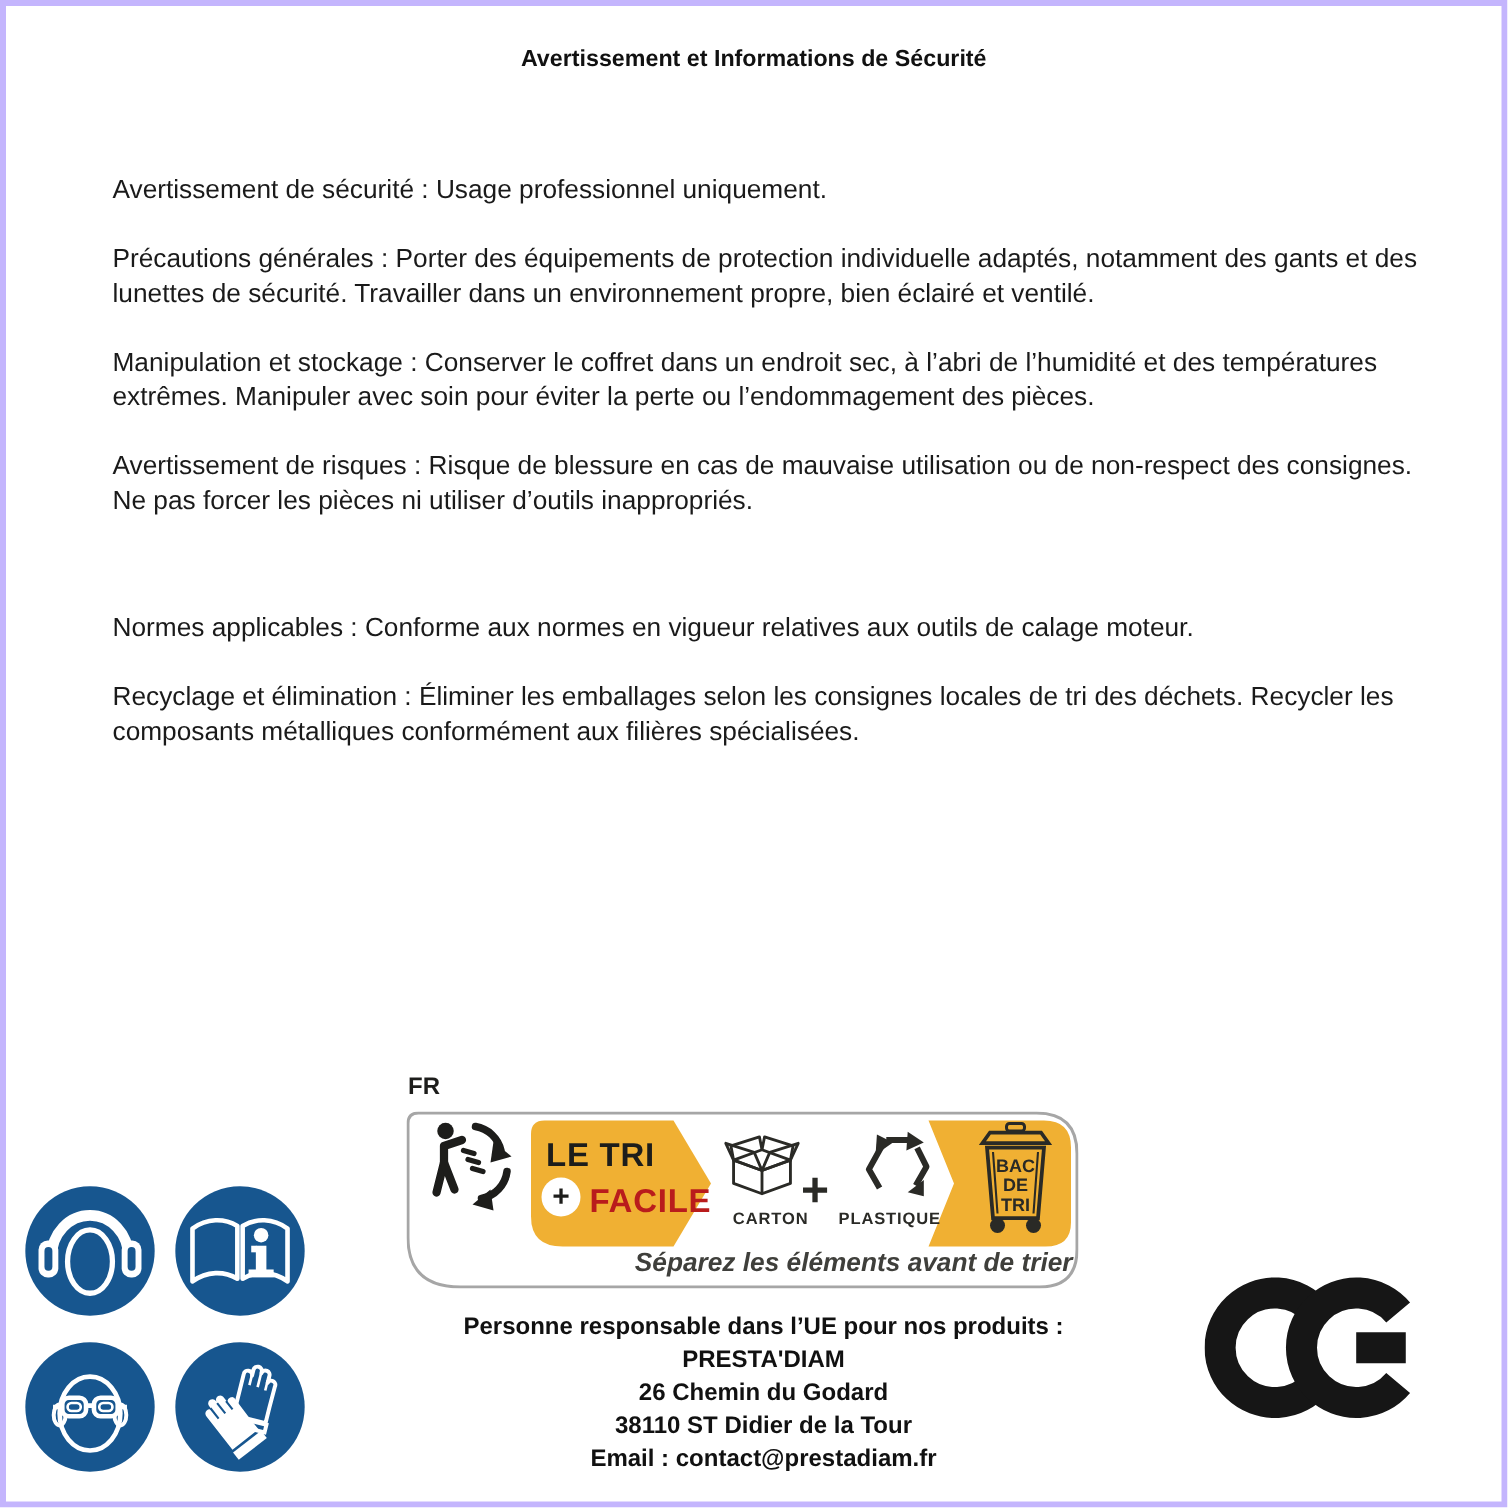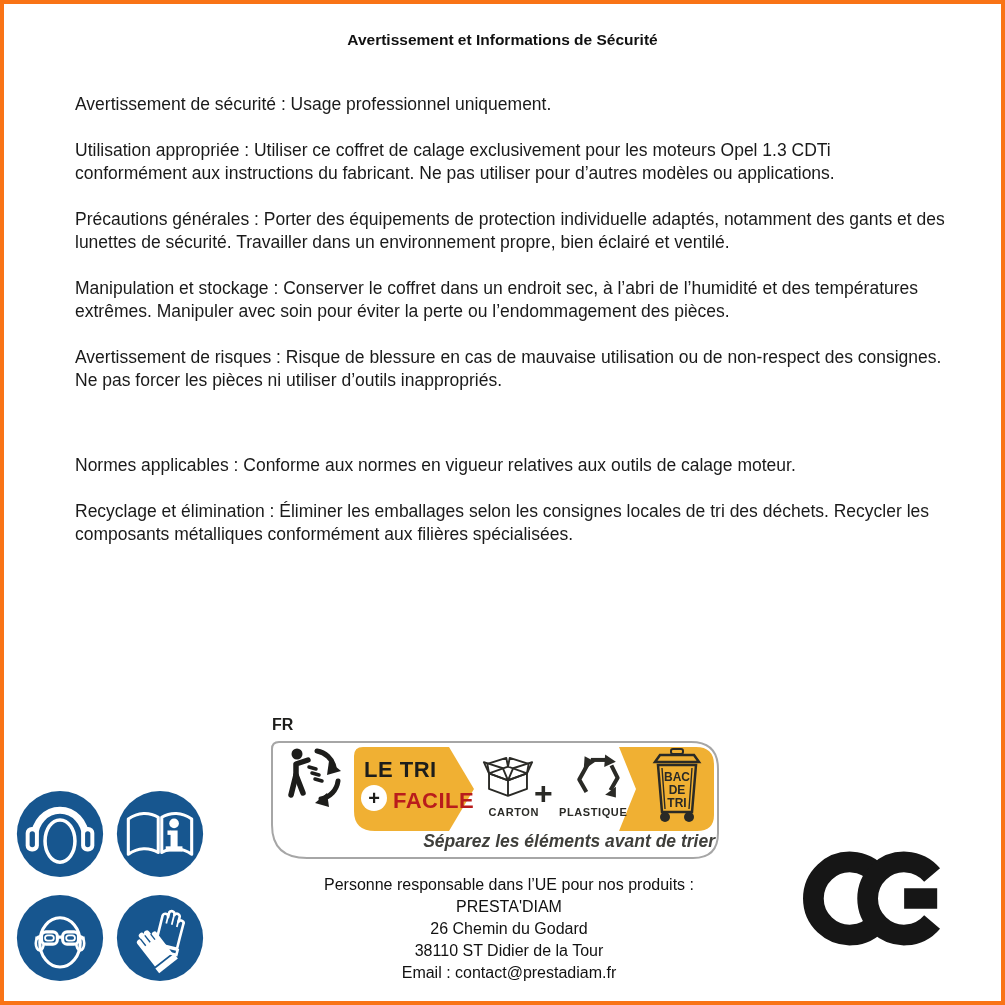--- a/index.html
+++ b/index.html
@@ -1,34 +1,34 @@
 <!DOCTYPE html>
 <html><head>
 <meta charset="utf-8">
 <style>
   html,body { margin:0; padding:0; background:#ffffff; }
   .page {
     position:relative;
     width:1005px; height:1005px;
     box-sizing:border-box;
-    border:4px solid #f97316;
+    border:4px solid #c4b5fd;
     background:#ffffff;
     font-family:"Liberation Sans","DejaVu Sans",sans-serif;
     color:#1a1a1a;
     overflow:hidden;
   }
   .title {
     margin-top:27px;
     text-align:center;
     font-weight:bold;
     font-size:15.5px;
     color:#111;
   }
   .content {
-    margin-top:44px;
+    margin-top:66px;
     padding:0 55px 0 71px;
     font-size:17.5px;
     line-height:23px;
   }
   .content p { margin:0 0 23px 0; }
   .content p.gap-before { margin-top:62px; }
 
   
   .safety-icons {
     position:absolute; left:12px; top:786px;
@@ -72,36 +72,35 @@
   }
   .bin { position:absolute; left:380px; top:7px; width:52px; height:80px; }
   .tagline {
     position:absolute; right:4px; top:90px;
     font-style:italic; font-weight:bold; font-size:17.5px; color:#3f3f3b;
   }
 
   
   .address {
     position:absolute; left:255px; top:870px; width:500px;
-    text-align:center; font-weight:normal; font-size:16px; line-height:22px; color:#111;
+    text-align:center; font-weight:bold; font-size:16px; line-height:22px; color:#111;
   }
 
   
   .ce-mark { position:absolute; left:799px; top:845px; width:148px; height:99px; }
 </style>
 </head>
 <body>
 
 <div class="page">
 
   <div class="title">Avertissement et Informations de Sécurité</div>
 
   <div class="content">
     <p>Avertissement de sécurité : Usage professionnel uniquement.</p>
-    <p>Utilisation appropriée : Utiliser ce coffret de calage exclusivement pour les moteurs Opel 1.3 CDTi conformément aux instructions du fabricant. Ne pas utiliser pour d’autres modèles ou applications.</p>
     <p>Précautions générales : Porter des équipements de protection individuelle adaptés, notamment des gants et des lunettes de sécurité. Travailler dans un environnement propre, bien éclairé et ventilé.</p>
     <p>Manipulation et stockage : Conserver le coffret dans un endroit sec, à l’abri de l’humidité et des températures extrêmes. Manipuler avec soin pour éviter la perte ou l’endommagement des pièces.</p>
     <p>Avertissement de risques : Risque de blessure en cas de mauvaise utilisation ou de non-respect des consignes. Ne pas forcer les pièces ni utiliser d’outils inappropriés.</p>
     <p class="gap-before">Normes applicables : Conforme aux normes en vigueur relatives aux outils de calage moteur.</p>
     <p>Recyclage et élimination : Éliminer les emballages selon les consignes locales de tri des déchets. Recycler les composants métalliques conformément aux filières spécialisées.</p>
   </div>
 
   <div class="safety-icons">
     <span>
       <svg viewBox="0 0 100 100">

